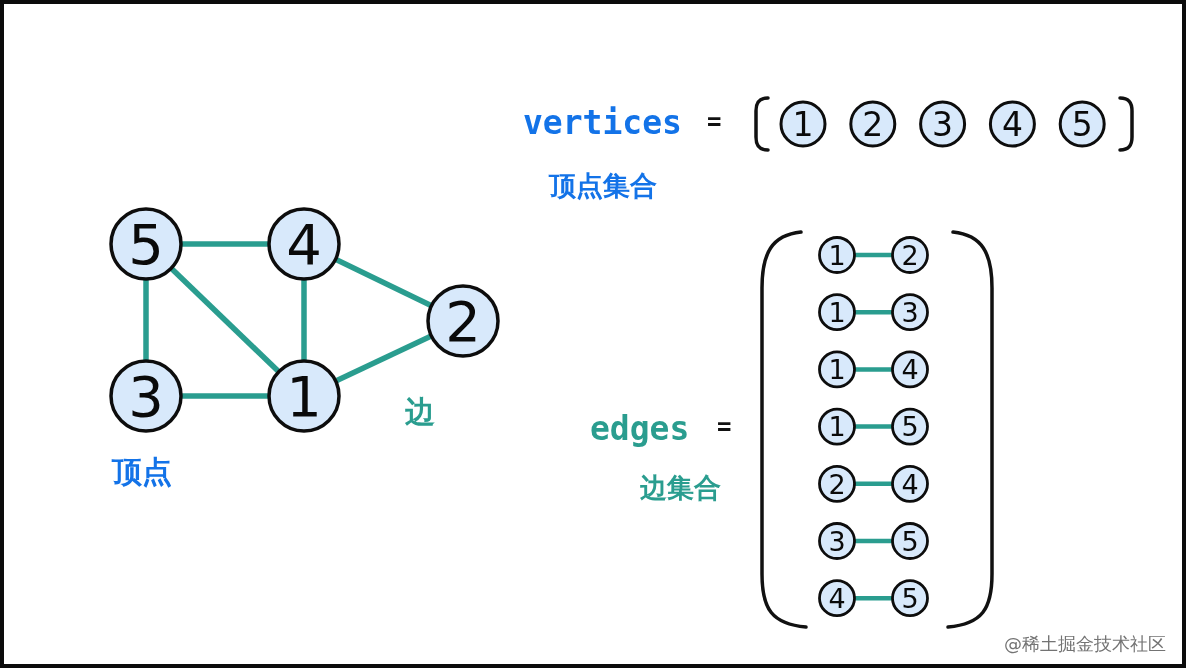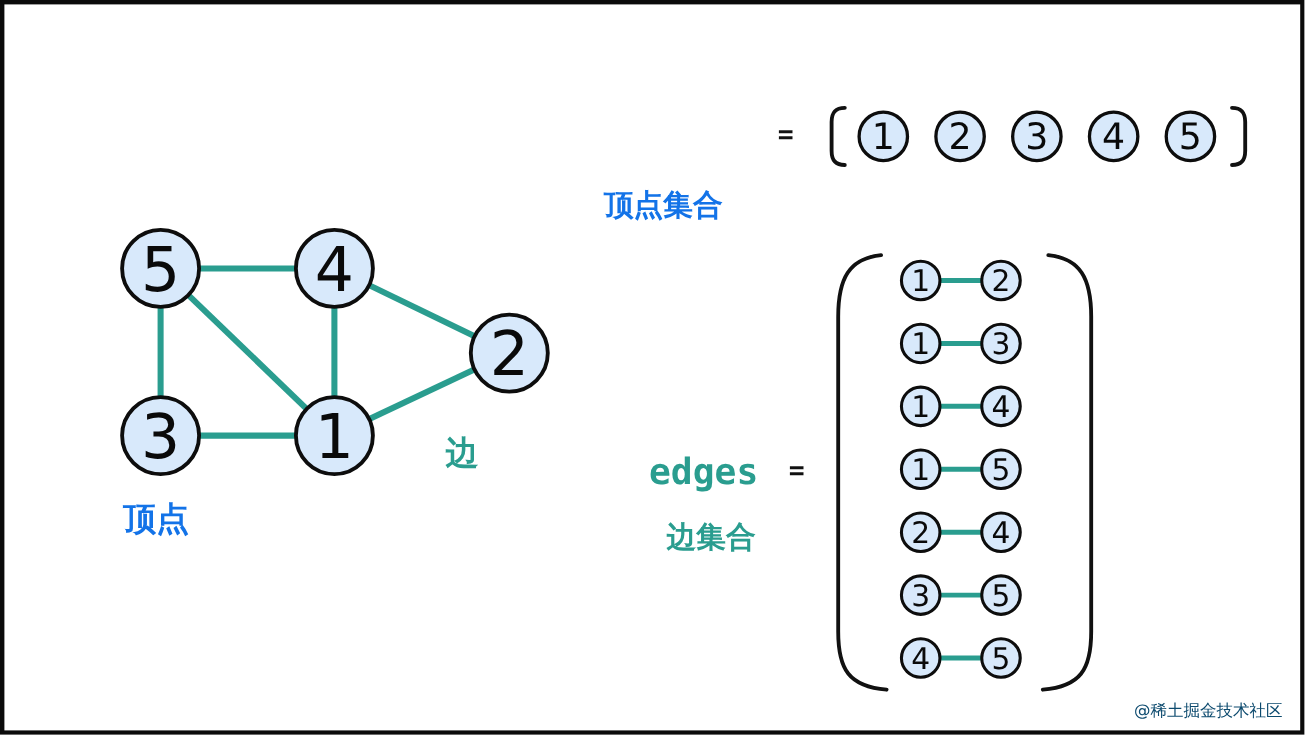--- a/index.html
+++ b/index.html
@@ -36,22 +36,22 @@
   }
   .callout{
     font-weight:bold;
     font-size:30px;
     white-space:nowrap;
     font-family:"DejaVu Sans", sans-serif;
   }
   .watermark{
     position:absolute;
     right:16px;bottom:8px;
-    font-size:15px;
-    color:#0c4a6e;
+    font-size:18px;
+    color:#737373;
     font-family:"DejaVu Sans", sans-serif;
     white-space:nowrap;
   }
   svg{display:block;overflow:visible;}
 </style>
 </head>
 <body>
 
 <div class="canvas">
 
@@ -72,20 +72,21 @@
       <circle cx="62" cy="212" r="35" fill="#d8e9fb" stroke="#0d0d0d" stroke-width="3.5"></circle>
       <text x="62" y="212" text-anchor="middle" dy="0.36em" font-size="56" fill="#0a0a0a" font-family="&quot;DejaVu Sans&quot;, sans-serif">3</text>
       <circle cx="220" cy="212" r="35" fill="#d8e9fb" stroke="#0d0d0d" stroke-width="3.5"></circle>
       <text x="220" y="212" text-anchor="middle" dy="0.36em" font-size="56" fill="#0a0a0a" font-family="&quot;DejaVu Sans&quot;, sans-serif">1</text>
     </svg>
 
   <div class="abs callout teal" style="left:401px;top:388px;">边</div>
 
   <div class="abs callout blue" style="left:108px;top:448px;">顶点</div>
 
+  <div class="abs code-label blue" style="left:519px;top:99px;">vertices</div>
 
   <div class="abs equals" style="left:703px;top:104px;">=</div>
 
   <svg id="vertices-svg" class="abs" style="left:745px;top:91px;" width="396" height="58" viewBox="0 0 396 58">
     <path d="M 19 3 C 9 3, 7 9, 7 16 L 7 42 C 7 49, 9 55, 19 55" fill="none" stroke="#111111" stroke-width="3.5" stroke-linecap="round"></path>
     <path d="M 371 3 C 381 3, 383 9, 383 16 L 383 42 C 383 49, 381 55, 371 55" fill="none" stroke="#111111" stroke-width="3.5" stroke-linecap="round"></path>
     <g id="vertices-items">
         <circle cx="54" cy="29" r="22" fill="#d8e9fb" stroke="#0d0d0d" stroke-width="3"></circle>
         <text x="54" y="29" text-anchor="middle" dy="0.36em" font-size="33" fill="#0a0a0a" font-family="&quot;DejaVu Sans&quot;, sans-serif">1</text>
         <circle cx="123.8" cy="29" r="22" fill="#d8e9fb" stroke="#0d0d0d" stroke-width="3"></circle>
@@ -140,17 +141,17 @@
         <circle cx="161" cy="315" r="17.5" fill="#d8e9fb" stroke="#0d0d0d" stroke-width="2.8"></circle>
         <text x="161" y="315" text-anchor="middle" dy="0.36em" font-size="27" fill="#0a0a0a" font-family="&quot;DejaVu Sans&quot;, sans-serif">5</text>
         <line x1="105.5" y1="372.20000000000005" x2="143.5" y2="372.20000000000005" stroke="#2a9d8f" stroke-width="4.5"></line>
         <circle cx="88" cy="372.20000000000005" r="17.5" fill="#d8e9fb" stroke="#0d0d0d" stroke-width="2.8"></circle>
         <text x="88" y="372.20000000000005" text-anchor="middle" dy="0.36em" font-size="27" fill="#0a0a0a" font-family="&quot;DejaVu Sans&quot;, sans-serif">4</text>
         <circle cx="161" cy="372.20000000000005" r="17.5" fill="#d8e9fb" stroke="#0d0d0d" stroke-width="2.8"></circle>
         <text x="161" y="372.20000000000005" text-anchor="middle" dy="0.36em" font-size="27" fill="#0a0a0a" font-family="&quot;DejaVu Sans&quot;, sans-serif">5</text>
       </g>
   </svg>
 
-  <div class="abs cjk-caption teal" style="left:602px;top:466px;">边集合</div>
+  <div class="abs cjk-caption teal" style="left:636px;top:466px;">边集合</div>
 
   <div class="watermark">@稀土掘金技术社区</div>
 
 </div>
 
 </body></html>

